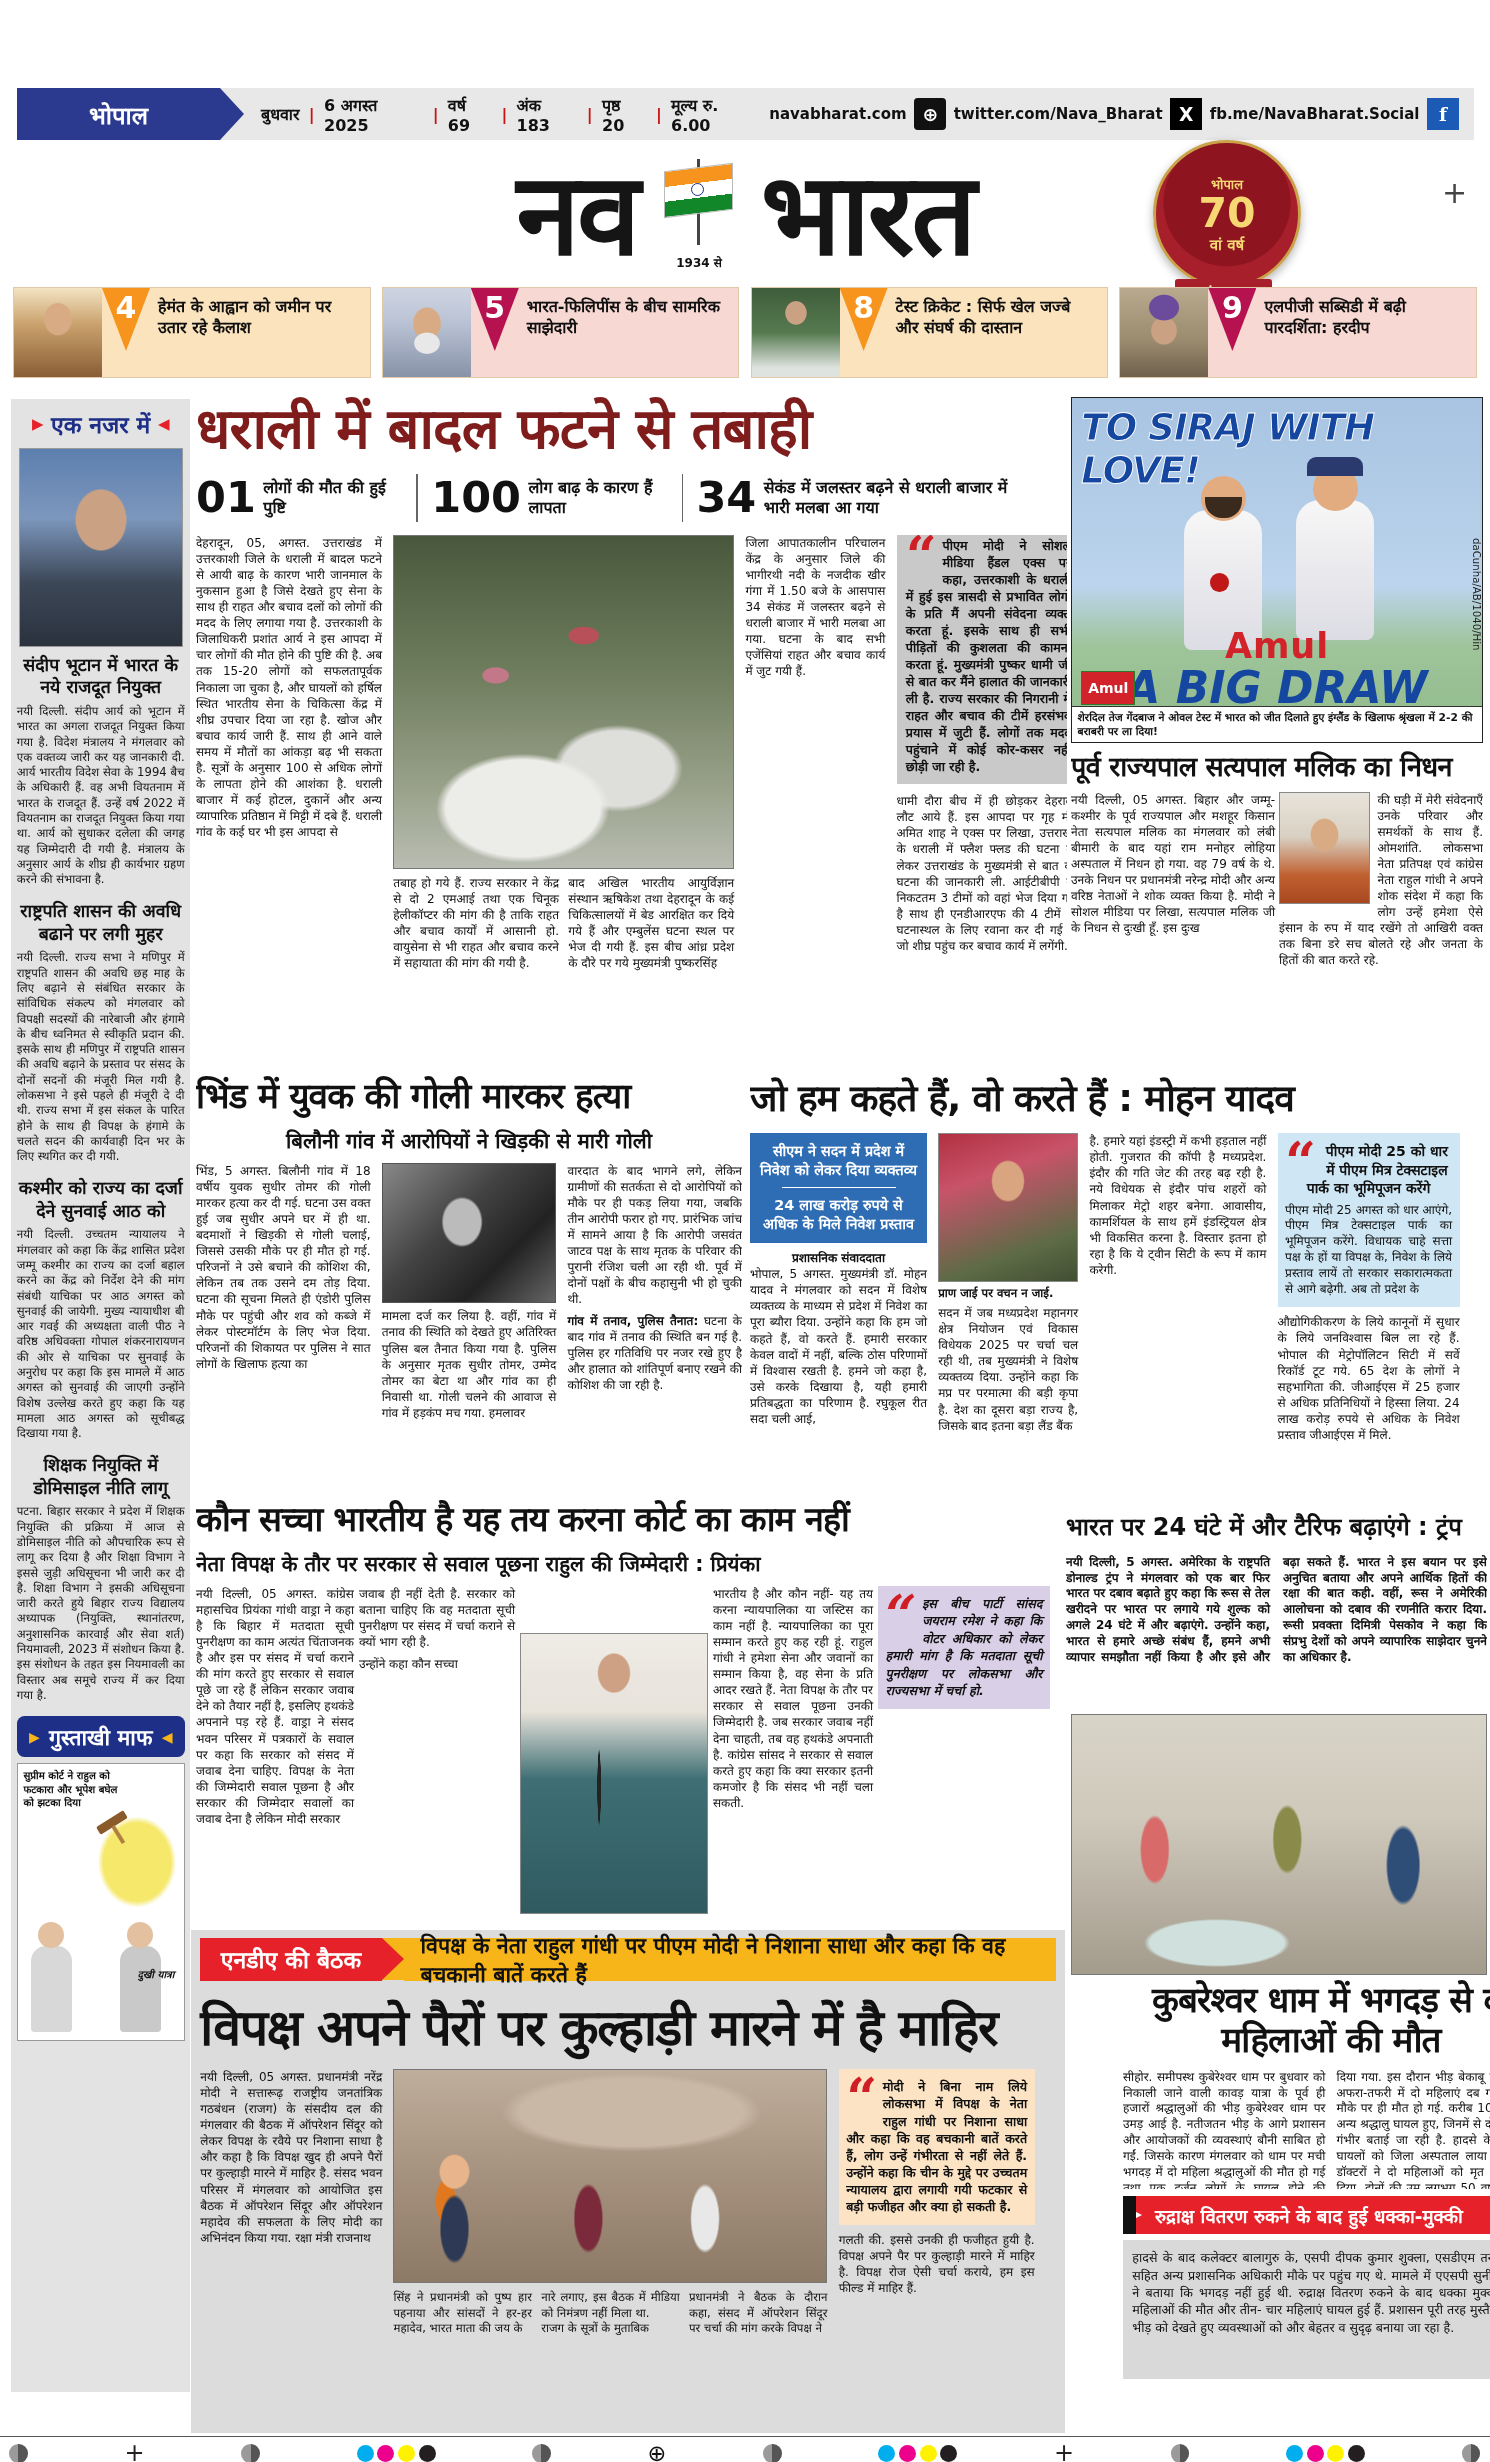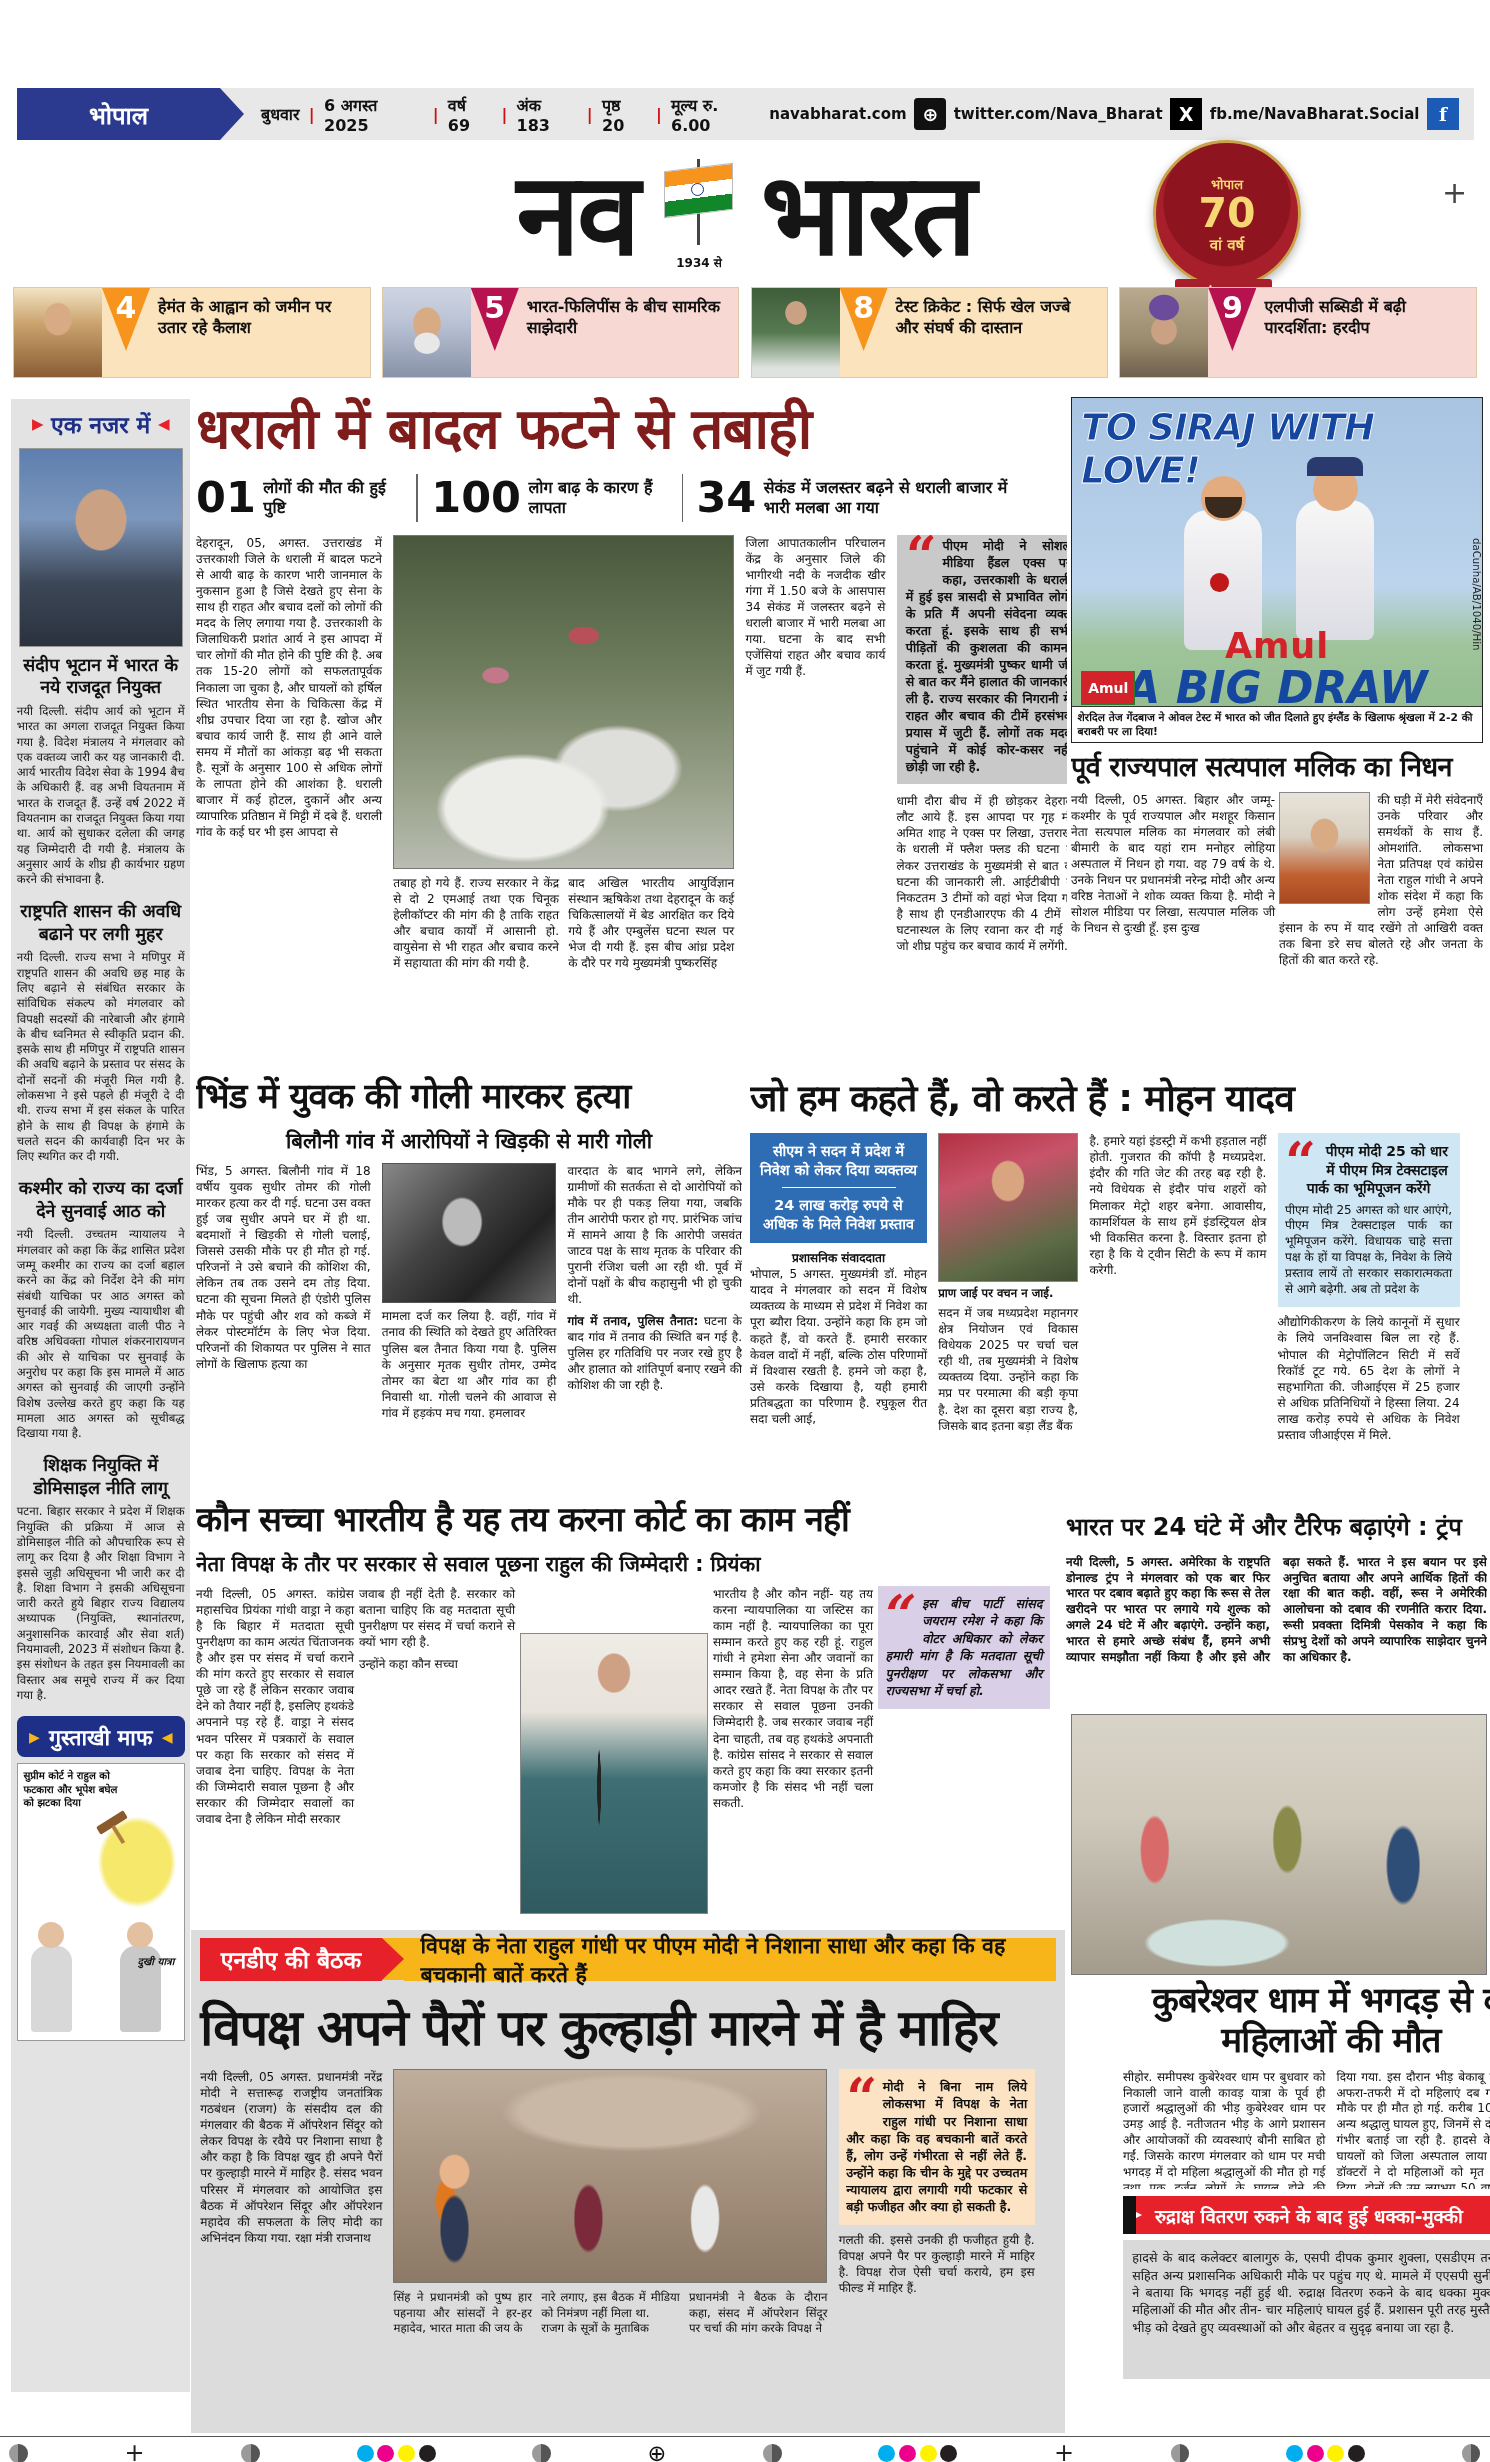--- a/index.html
+++ b/index.html
@@ -73,21 +73,21 @@
      justify-content:center;gap:9.3px;font-size:21.4px;font-weight:800;margin:5.6px 0;}
   .sb-cart-arrow{color:#f7b519;font-size:14px;}
   .sb-cartoon{background:#fff;border:0.9px solid #999;height:276px;position:relative;overflow:hidden;}
   .sb-cart-caption{position:absolute;left:5.6px;top:5.6px;width:62%;font-size:10.2px;font-weight:700;line-height:1.3;}
   .sb-blob{position:absolute;right:-9.3px;top:28px;width:112px;height:140px;
      background:radial-gradient(56px 65px at 50% 50%,#f5e86a 0 60%,rgba(0,0,0,0) 70%);}
   .gavel{position:absolute;left:78px;top:54px;width:32px;height:9.3px;background:#8a5a2a;transform:rotate(-32deg);border-radius:1.9px;}
   .gavel:after{content:"";position:absolute;left:13px;top:7.5px;width:3.7px;height:20.5px;background:#b08040;}
   .sb-fig{position:absolute;bottom:7.5px;width:41px;height:86px;border-radius:15px 15px 3.7px 3.7px;background:#d8d8d8;}
   .sb-fig:before{content:"";position:absolute;top:-24px;left:7.5px;width:26px;height:26px;border-radius:50%;background:#e3c0a0;}
-  .sb-bubble{position:absolute;right:9.3px;bottom:72px;font-size:10.2px;font-weight:700;font-style:italic;}
+  .sb-bubble{position:absolute;right:9.3px;bottom:59px;font-size:10.2px;font-weight:700;font-style:italic;}
 
   
   .lead{left:196px;top:400px;width:871px;height:666px;}
   .lead-headline{font-size:56px;font-weight:800;letter-spacing:-0.9px;line-height:1.05;color:#7f1d1d;}
   .lead-stats{margin-top:15px;display:flex;align-items:center;gap:13px;}
   .stat{display:flex;align-items:center;gap:7.5px;}
   .stat-num{font-size:43px;font-weight:800;line-height:.9;}
   .stat-label{font-size:16px;font-weight:700;line-height:1.22;max-width:140px;}
   .stat-wide{max-width:270px;}
   .stat-div{width:1.9px;height:48px;background:#666;}

